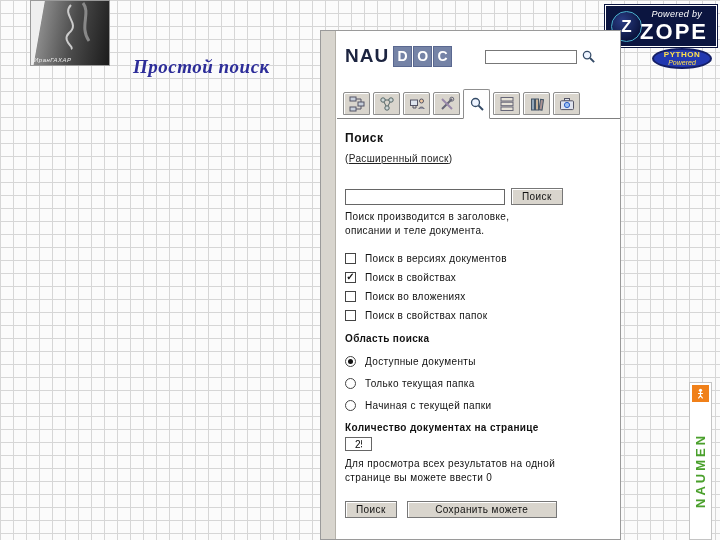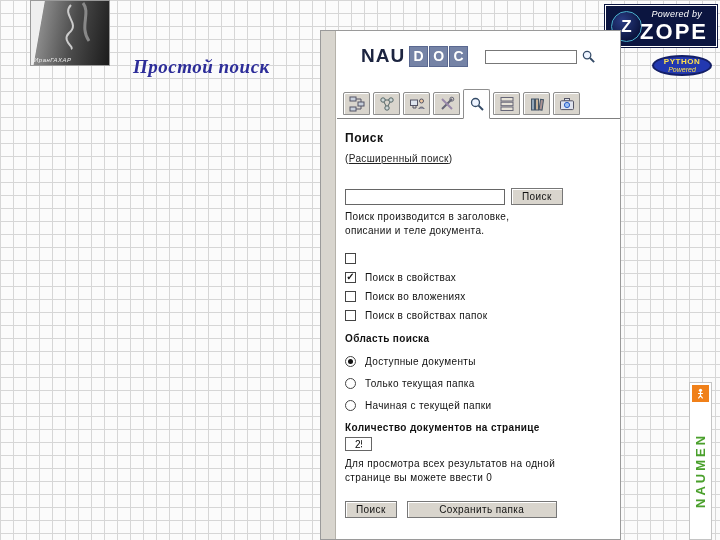--- a/index.html
+++ b/index.html
@@ -24,35 +24,35 @@
   .zope{position:absolute;left:604px;top:4px;width:114px;height:44px;background:#0b1540;
     box-shadow:inset 0 0 0 1px #0b1540, inset 0 0 0 2px #ffffff;box-sizing:border-box;}
   .zope .zball{position:absolute;left:7px;top:7px;width:29px;height:29px;border-radius:50%;
     background:radial-gradient(circle at 35% 30%,#2a3d85,#0b1540 70%);
     border:1px solid #49aecb;color:#fff;font-weight:bold;font-size:17px;
     display:flex;align-items:center;justify-content:center;}
   .zope .pby{position:absolute;right:16px;top:5px;color:#fff;font-style:italic;font-size:9px;letter-spacing:.3px;}
   .zope .zname{position:absolute;right:10px;top:15px;color:#fff;font-weight:bold;font-size:22px;letter-spacing:2px;}
 
   
-  .pybadge{position:absolute;left:652px;top:55px;width:60px;height:21px;border-radius:50%;
+  .pybadge{position:absolute;left:652px;top:48px;width:60px;height:21px;border-radius:50%;
     background:#2238b0;border:2px solid #141f66;box-sizing:border-box;
     display:flex;flex-direction:column;align-items:center;justify-content:center;line-height:1;}
   .pybadge .l1{color:#ffe14d;font-weight:bold;font-size:8px;letter-spacing:.5px;}
   .pybadge .l2{color:#ffe14d;font-size:7px;font-style:italic;}
 
   
   .panel{position:absolute;left:320px;top:30px;width:301px;height:510px;background:#fff;
     border:1px solid #9a9a9a;box-sizing:border-box;}
   .panel-strip{position:absolute;left:0;top:0;width:15px;height:100%;background:#d8d5ce;
     border-right:1px solid #b5b2aa;box-sizing:border-box;}
   .panel-inner{margin-left:16px;position:relative;height:100%;}
 
   .app-header{position:relative;height:54px;}
-  .naudoc{position:absolute;left:24px;top:14px;display:flex;align-items:center;}
+  .naudoc{position:absolute;left:8px;top:14px;display:flex;align-items:center;}
   .naudoc .nau{font-weight:bold;font-size:19px;color:#1c2440;letter-spacing:1px;margin-right:3px;}
   .naudoc .dbox{width:19px;height:21px;background:#7583a6;border:1px solid #5a6890;color:#fff;
     font-weight:bold;font-size:14px;display:flex;align-items:center;justify-content:center;margin-left:1px;box-sizing:border-box;}
   .hsearch-wrap{position:absolute;right:24px;top:18px;display:flex;align-items:center;gap:4px;}
   .hsearch{width:92px;height:14px;border:1px solid #777;font-size:10px;padding:0 2px;box-sizing:border-box;}
   .iconbtn{background:none;border:none;padding:0;cursor:pointer;display:flex;align-items:center;justify-content:center;}
 
   .toolbar{display:flex;align-items:flex-end;padding-left:6px;border-bottom:1px solid #808080;height:33px;}
   .tbtn{width:27px;height:23px;margin-right:3px;margin-bottom:3px;background:#d9d5cd;border:1px solid #8f8f8f;
     border-radius:2px 2px 0 0;box-shadow:inset 1px 1px 0 #fff;display:flex;align-items:center;justify-content:center;
@@ -207,20 +207,21 @@
         <div class="advanced"><span>(</span><a>Расширенный поиск</a><span>)</span></div>
 
         <div class="inrow">
           <input class="txt" type="text" value="" style="">
           <button class="btn">Поиск</button>
         </div>
         <div class="hint">Поиск производится в заголовке, описании и теле документа.</div>
 
         <label class="row">
           <span class="cb" data-checked="false"></span>
+          <span>Поиск в версиях документов</span>
         </label>
         <label class="row">
           <span class="cb" data-checked="true"></span>
           <span>Поиск в свойствах</span>
         </label>
         <label class="row">
           <span class="cb" data-checked="false"></span>
           <span>Поиск во вложениях</span>
         </label>
         <label class="row">
@@ -236,27 +237,27 @@
         </label>
         <label class="row radio-row">
           <span class="rb" data-checked="false"></span>
           <span>Только текущая папка</span>
         </label>
         <label class="row radio-row">
           <span class="rb" data-checked="false"></span>
           <span>Начиная с текущей папки</span>
         </label>
 
-        <div class="results-label">Количество документов на странице</div>
+        <div class="results-label">Количество документах на странице</div>
         <input class="num" type="text" value="25" style="">
         <div class="hint2">Для просмотра всех результатов на одной странице вы можете ввести 0</div>
 
         <div class="footer-row">
           <button class="btn">Поиск</button>
-          <button class="btn save">Сохранить папка</button>
+          <button class="btn save">Сохранить можете</button>
         </div>
       </div>
 
     </div>
   </div>
 
   <div class="naumen">
     <div class="nlogo">
       <svg width="13" height="13" viewBox="0 0 16 16">
         <circle cx="8" cy="4" r="2" fill="#ffffff"></circle>

